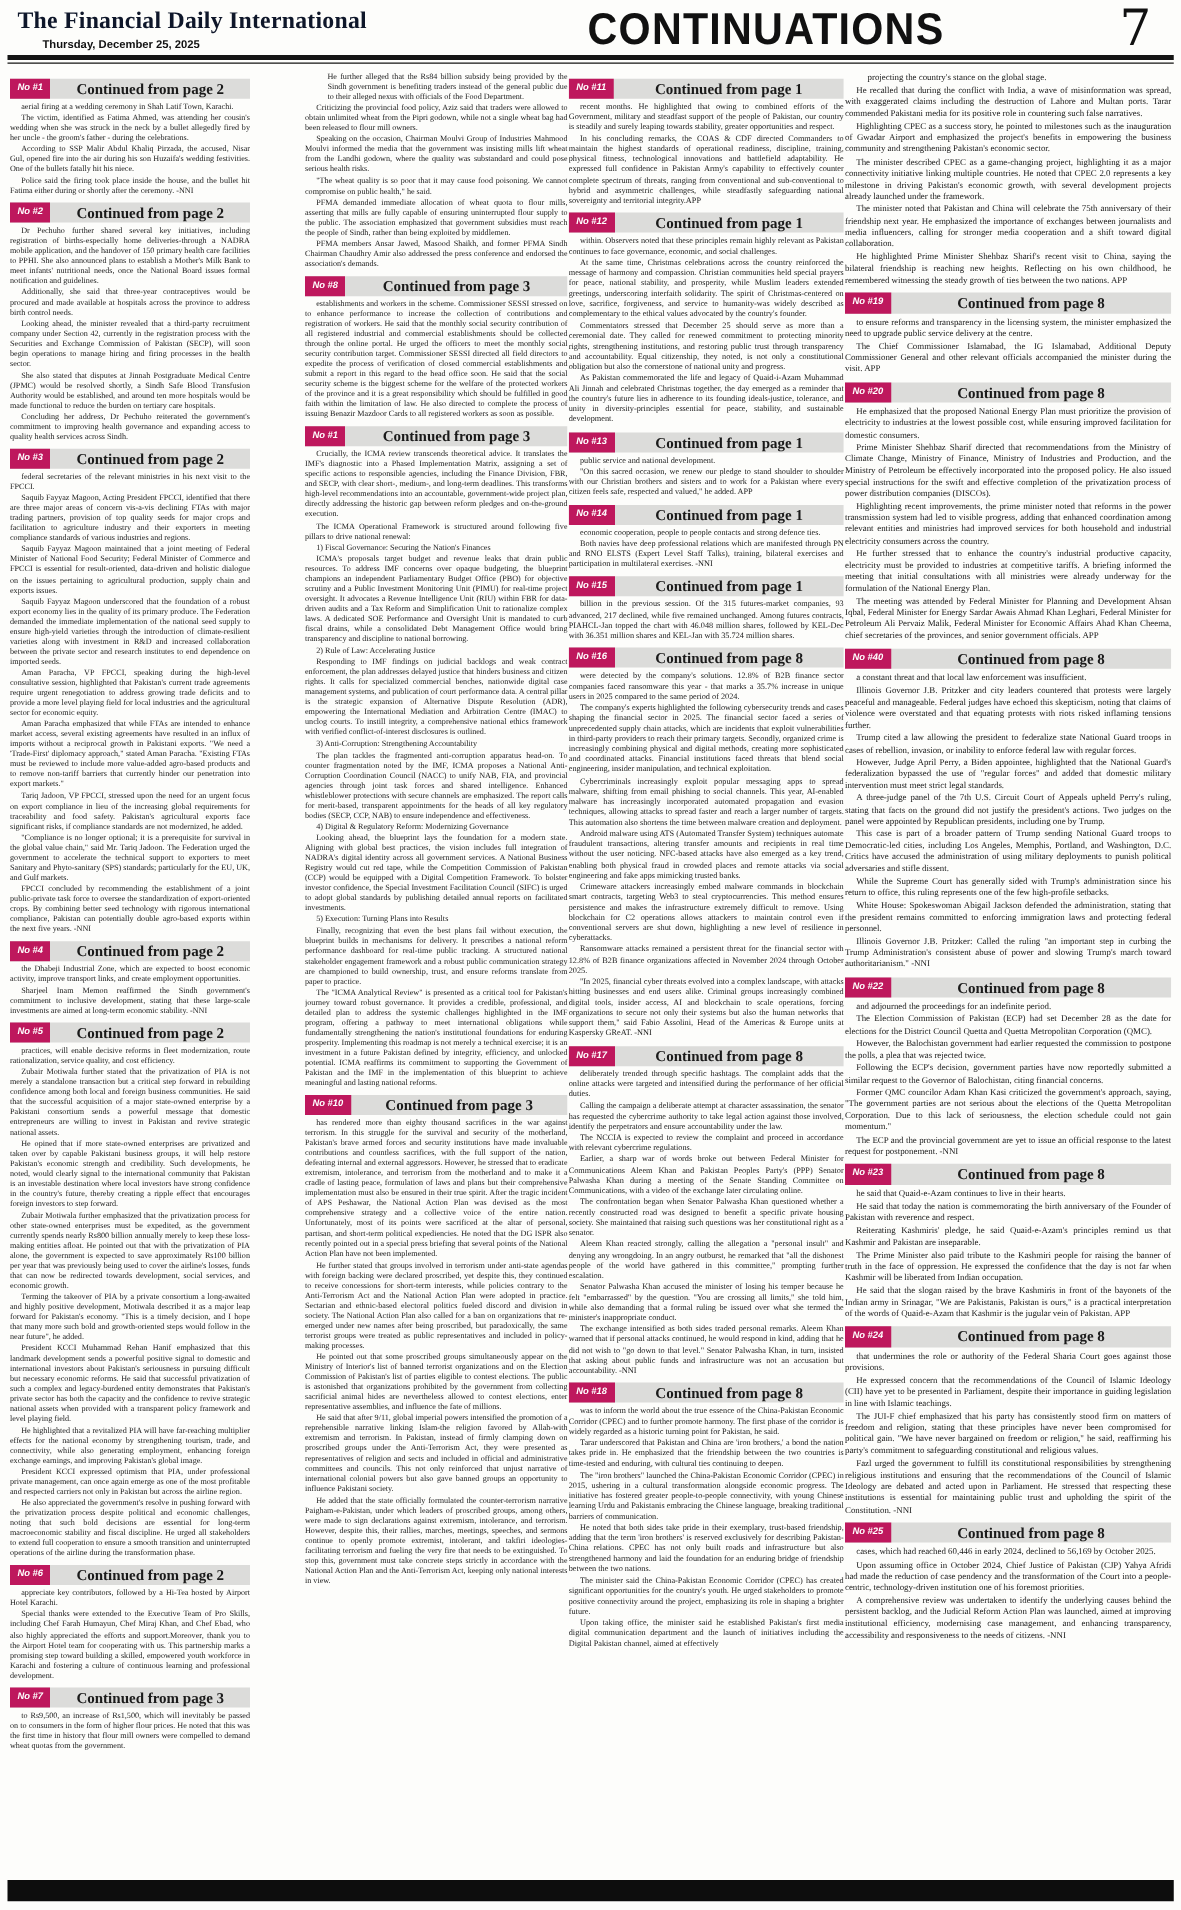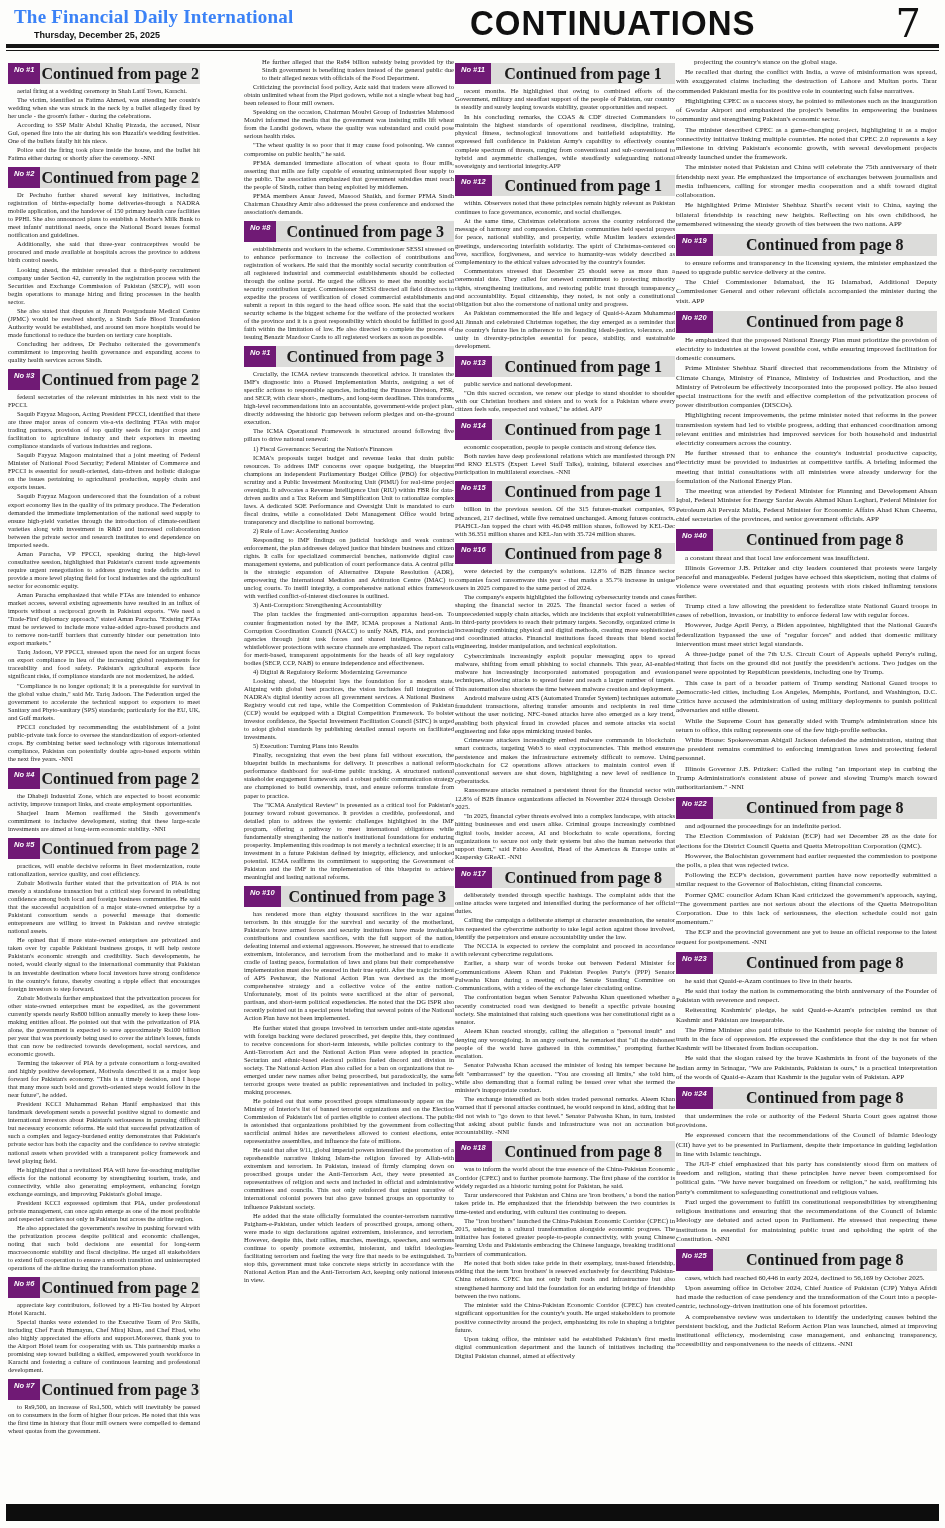--- a/index.html
+++ b/index.html
@@ -1,42 +1,42 @@
 <!DOCTYPE html>
 <html><head>
 <meta charset="utf-8">
 <style>
   html,body{margin:0;padding:0;background:#f7f6f2;}
   #page{position:relative;width:945px;height:1528px;background:#fdfdfb;overflow:hidden;
         font-family:"Liberation Serif",serif;color:#1a1a1a;}
   
   #masthead{position:absolute;left:0;top:0;width:945px;height:54px;}
   #paper-name{position:absolute;left:14px;top:6px;font-weight:bold;font-size:19px;
-              color:#3b82f6;letter-spacing:.2px;}
+              color:#0f172a;letter-spacing:.2px;}
   #paper-date{position:absolute;left:34px;top:30px;font-weight:bold;font-size:9px;color:#111;
               font-family:"Liberation Sans",sans-serif;}
   #section-title{position:absolute;left:470px;top:4px;font-family:"Liberation Sans",sans-serif;
               font-weight:700;font-size:33px;letter-spacing:1px;color:#111;transform:scaleY(1.08);}
   #page-number{position:absolute;right:24px;top:0px;font-size:40px;font-weight:400;
               font-family:"DejaVu Serif",serif;color:#111;}
   #rule-thick{position:absolute;left:6px;right:6px;top:44px;height:4px;background:#151515;}
   #rule-thin{position:absolute;left:6px;right:6px;top:50px;height:1px;background:#151515;}
   
   #cols{position:absolute;left:8px;top:58px;width:929px;height:1442px;display:flex;
         justify-content:space-between;overflow:hidden;}
   .col{height:1442px;overflow:hidden;text-align:justify;}
   .col-0{width:192px;font-size:6.5px;line-height:1.24;}
   .col-1{width:210px;font-size:6.5px;line-height:1.24;margin-left:43px;}
   .col-2{width:220px;font-size:6.6px;line-height:1.25;}
   .col-3{width:261px;font-size:7.1px;line-height:1.3;}
   .story-head{display:flex;align-items:stretch;background:#dcdcda;margin:5px 0 3px 0;}
-  .badge{background:#701a75;color:#fff;font-style:italic;font-weight:bold;
+  .badge{background:#be185d;color:#fff;font-style:italic;font-weight:bold;
          font-family:"Liberation Sans",sans-serif;font-size:7.5px;
          padding:2px 6px;white-space:nowrap;}
-  .cont{flex:1;text-align:center;font-weight:bold;font-size:16px;font-style:normal;
+  .cont{flex:1;text-align:center;font-weight:bold;font-size:12px;font-style:normal;
         font-family:"Liberation Serif",serif;padding-top:1px;}
   .col p{margin:0 0 1px 0;text-indent:9px;}
   .col p.noindent{text-indent:0;padding-left:18px;}
   
   #footer-bar{position:absolute;left:6px;right:6px;top:1504px;height:17px;background:#0d0d0d;}
 </style>
 </head>
 <body>
 
 <div id="page">

